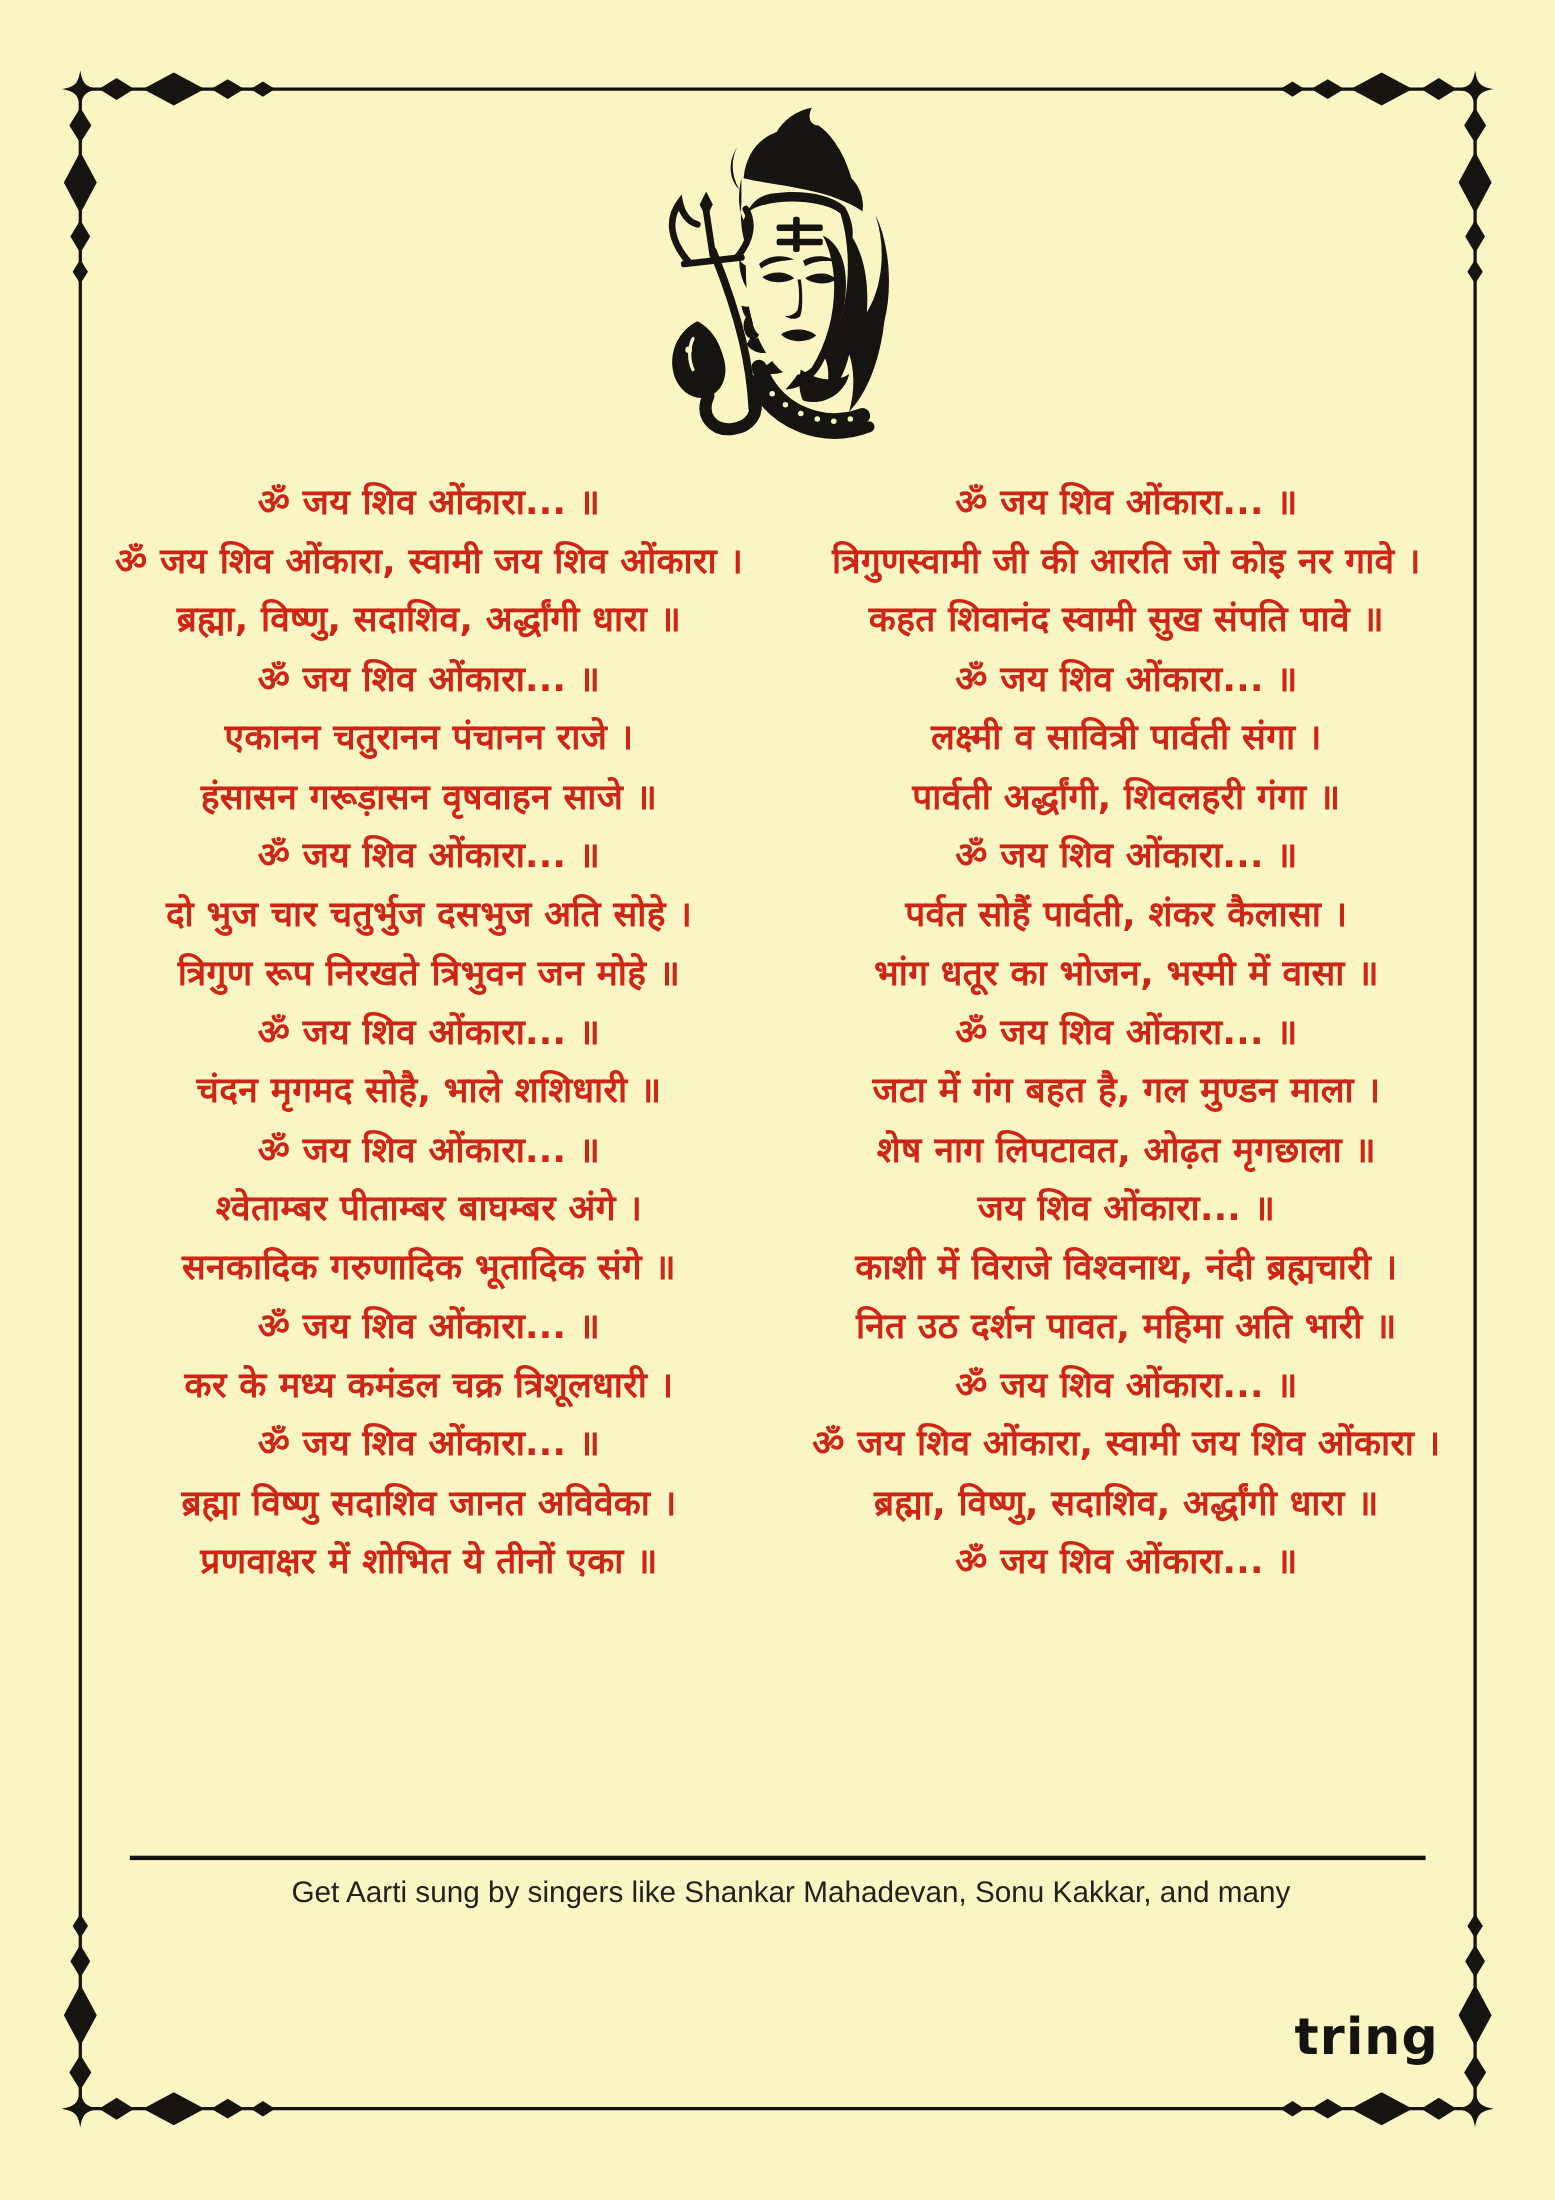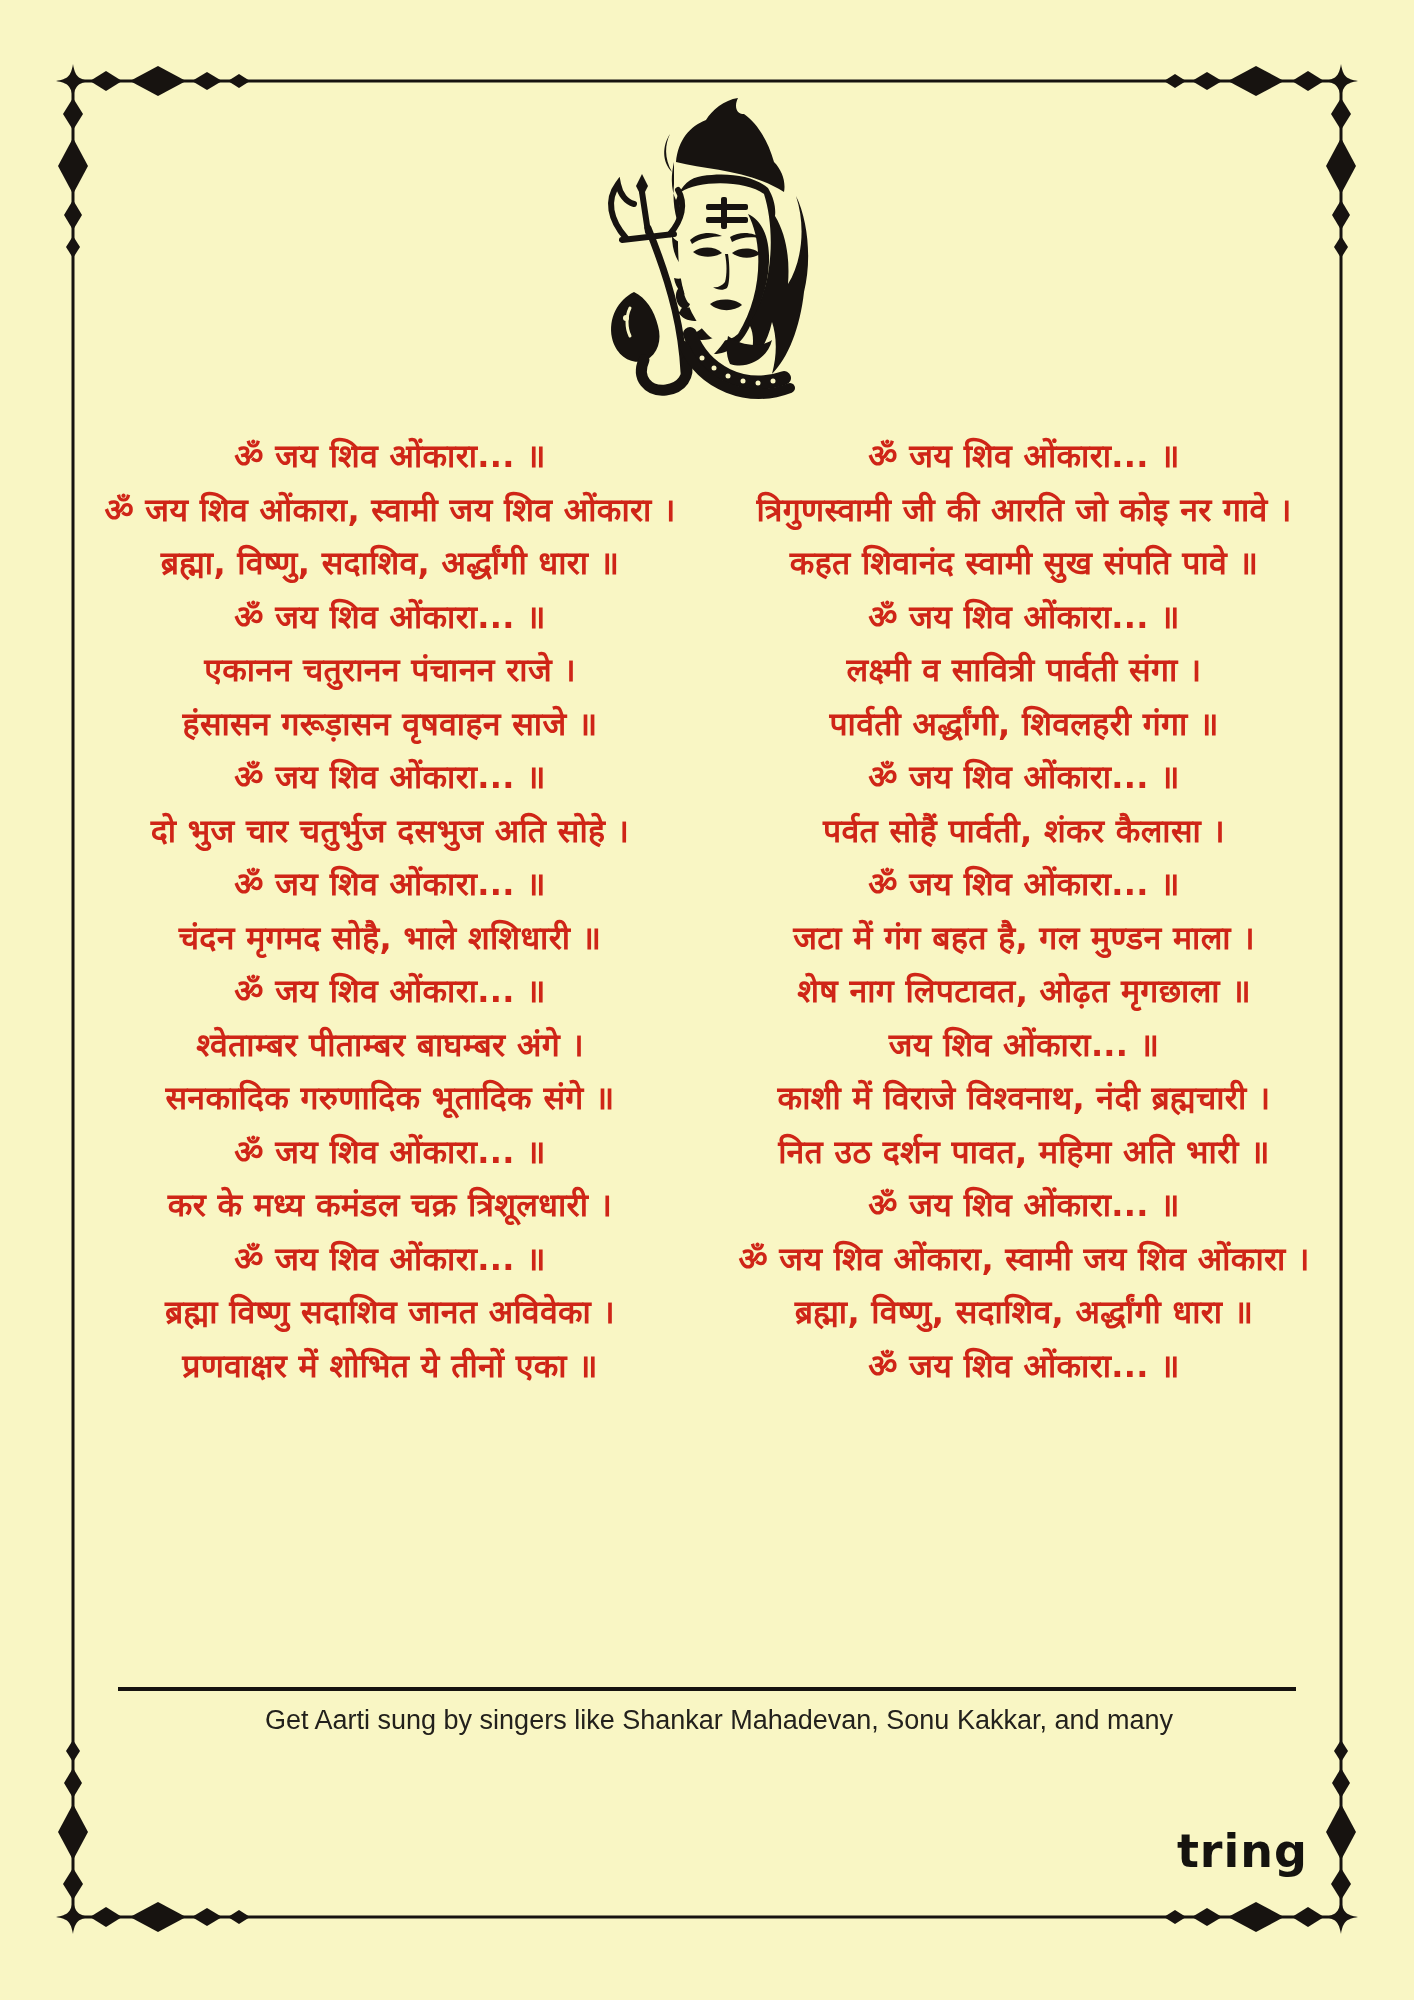--- a/index.html
+++ b/index.html
@@ -141,40 +141,42 @@
   <div class="verses">
     <div class="col">
         <div class="verse-line">ॐ जय शिव ओंकारा... ॥</div>
         <div class="verse-line">ॐ जय शिव ओंकारा, स्वामी जय शिव ओंकारा ।</div>
         <div class="verse-line">ब्रह्मा, विष्णु, सदाशिव, अर्द्धांगी धारा  ॥</div>
         <div class="verse-line">ॐ जय शिव ओंकारा... ॥</div>
         <div class="verse-line">एकानन चतुरानन पंचानन राजे ।</div>
         <div class="verse-line">हंसासन गरूड़ासन वृषवाहन साजे  ॥</div>
         <div class="verse-line">ॐ जय शिव ओंकारा... ॥</div>
         <div class="verse-line">दो भुज चार चतुर्भुज दसभुज अति सोहे  ।</div>
+        <div class="verse-line">त्रिगुण रूप निरखते त्रिभुवन जन मोहे  ॥</div>
         <div class="verse-line">ॐ जय शिव ओंकारा... ॥</div>
         <div class="verse-line">चंदन मृगमद सोहै, भाले शशिधारी  ॥</div>
         <div class="verse-line">ॐ जय शिव ओंकारा... ॥</div>
         <div class="verse-line">श्वेताम्बर पीताम्बर बाघम्बर अंगे  ।</div>
         <div class="verse-line">सनकादिक गरुणादिक भूतादिक संगे  ॥</div>
         <div class="verse-line">ॐ जय शिव ओंकारा... ॥</div>
         <div class="verse-line">कर के मध्य कमंडल चक्र त्रिशूलधारी ।</div>
         <div class="verse-line">ॐ जय शिव ओंकारा... ॥</div>
         <div class="verse-line">ब्रह्मा विष्णु सदाशिव जानत अविवेका ।</div>
         <div class="verse-line">प्रणवाक्षर में शोभित ये तीनों एका  ॥</div>
       </div>
     <div class="col">
         <div class="verse-line">ॐ जय शिव ओंकारा... ॥</div>
         <div class="verse-line">त्रिगुणस्वामी जी की आरति जो कोइ नर गावे ।</div>
         <div class="verse-line">कहत शिवानंद स्वामी सुख संपति पावे  ॥</div>
         <div class="verse-line">ॐ जय शिव ओंकारा... ॥</div>
         <div class="verse-line">लक्ष्मी व सावित्री पार्वती संगा ।</div>
         <div class="verse-line">पार्वती अर्द्धांगी, शिवलहरी गंगा  ॥</div>
         <div class="verse-line">ॐ जय शिव ओंकारा... ॥</div>
         <div class="verse-line">पर्वत सोहैं पार्वती, शंकर कैलासा ।</div>
+        <div class="verse-line">भांग धतूर का भोजन, भस्मी में वासा  ॥</div>
         <div class="verse-line">ॐ जय शिव ओंकारा... ॥</div>
         <div class="verse-line">जटा में गंग बहत है, गल मुण्डन माला ।</div>
         <div class="verse-line">शेष नाग लिपटावत, ओढ़त मृगछाला  ॥</div>
         <div class="verse-line">जय शिव ओंकारा... ॥</div>
         <div class="verse-line">काशी में विराजे विश्वनाथ, नंदी ब्रह्मचारी ।</div>
         <div class="verse-line">नित उठ दर्शन पावत, महिमा अति भारी  ॥</div>
         <div class="verse-line">ॐ जय शिव ओंकारा... ॥</div>
         <div class="verse-line">ॐ जय शिव ओंकारा, स्वामी जय शिव ओंकारा ।</div>
         <div class="verse-line">ब्रह्मा, विष्णु, सदाशिव, अर्द्धांगी धारा  ॥</div>
         <div class="verse-line">ॐ जय शिव ओंकारा... ॥</div>

